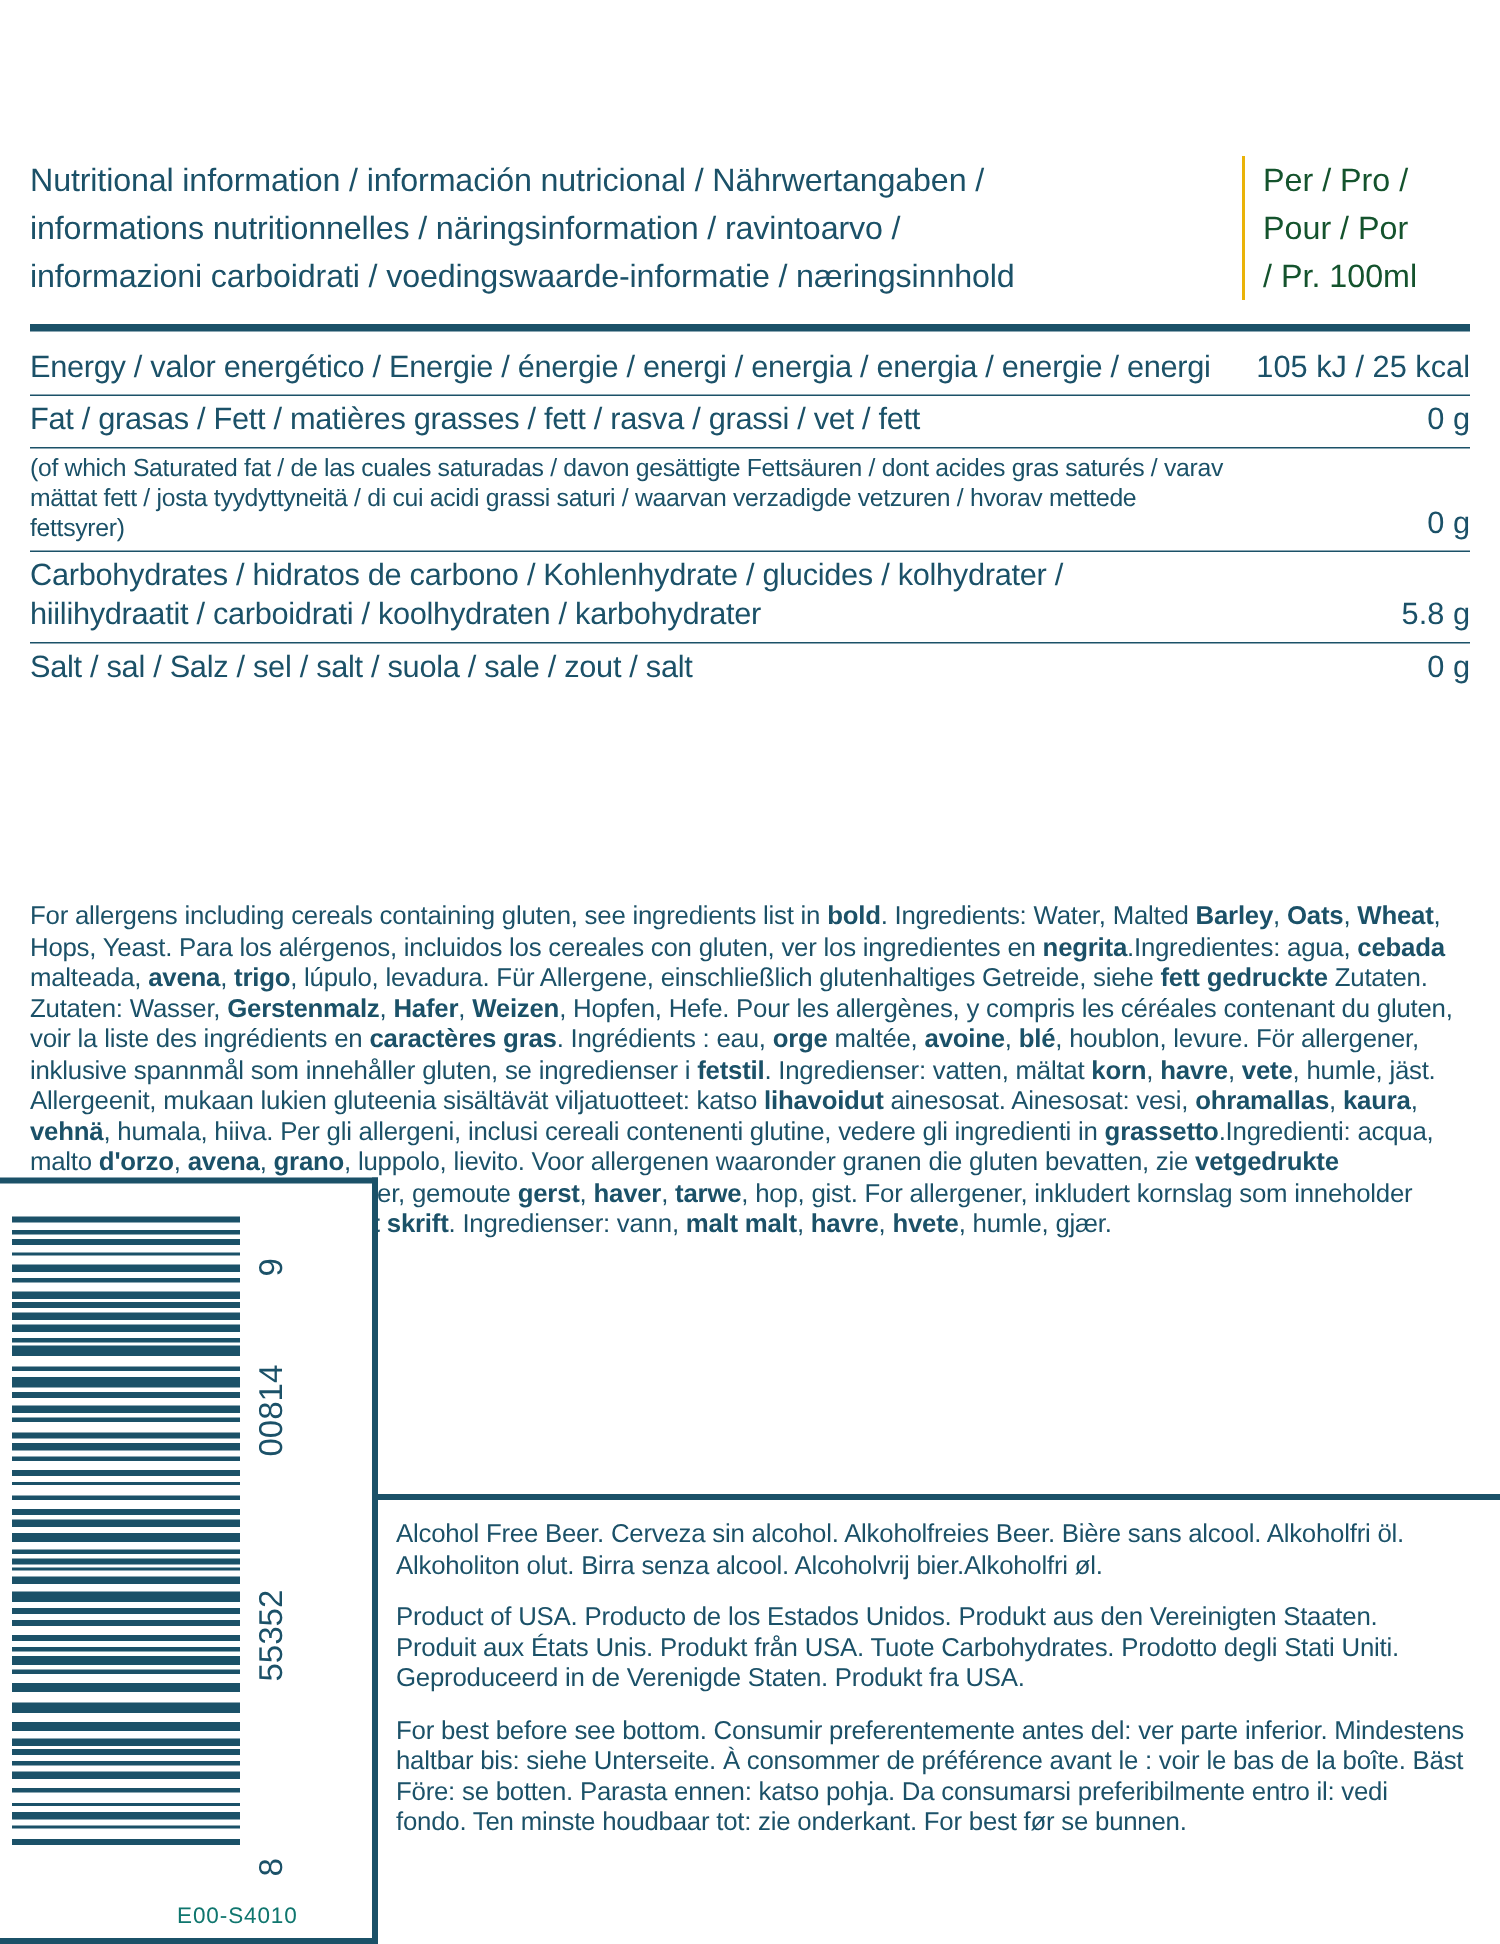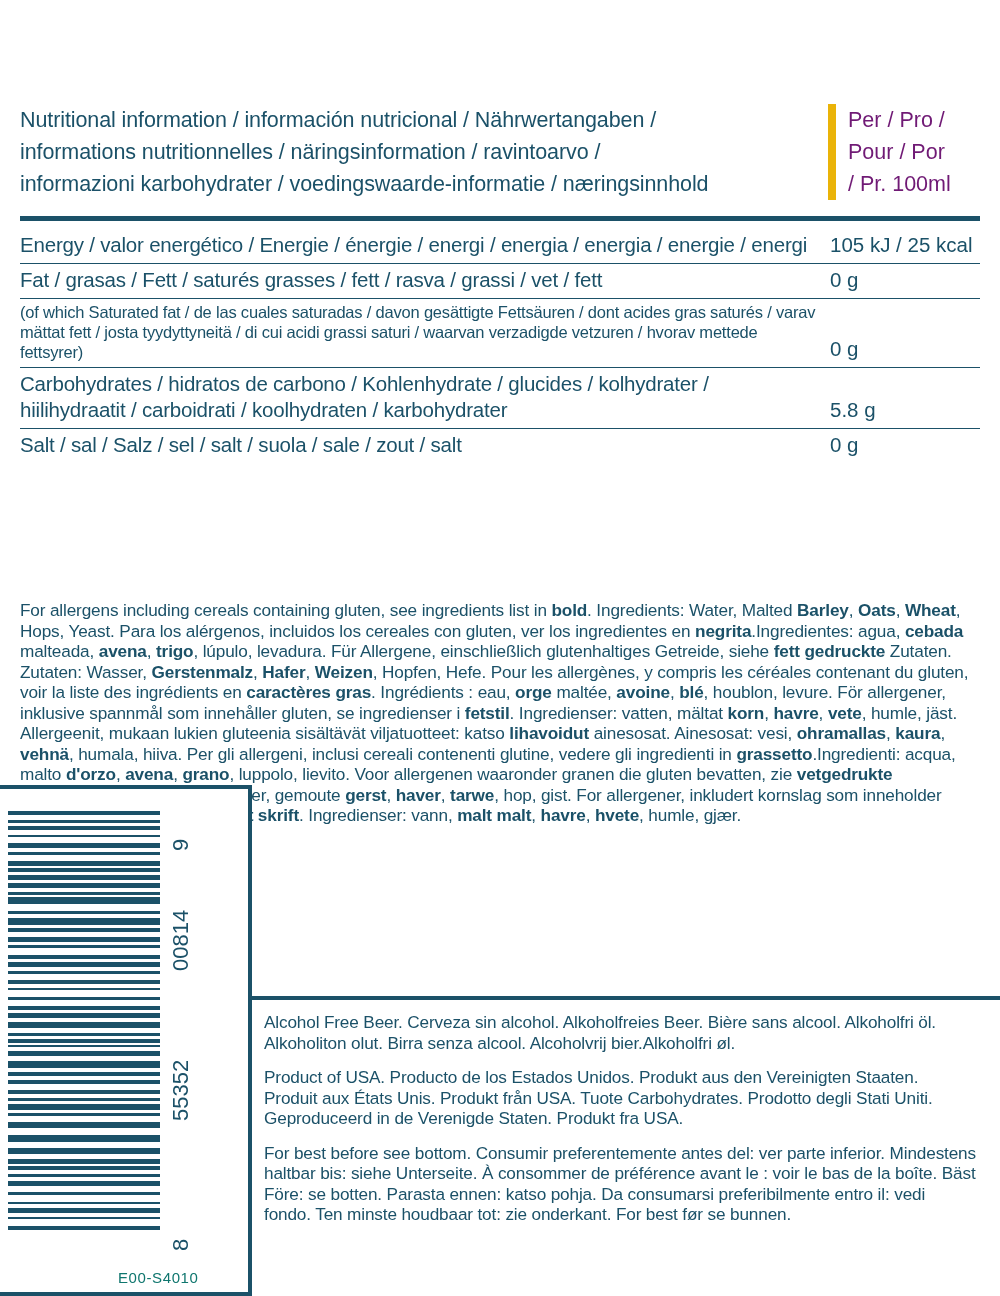--- a/index.html
+++ b/index.html
@@ -35,22 +35,22 @@
     color: #1b5168;
     letter-spacing: -0.1px;
     flex: 1 1 auto;
     padding-right: 8px;
   }
   .nutri-header-per {
     width: 152px;
     text-align: left;
     font-size: 21.5px;
     line-height: 32px;
-    color: #701a75;
-    border-left: 8px solid #eab308;
+    color: #14532d;
+    border-left: 2px solid #eab308;
     padding-left: 12px;
     box-sizing: border-box;
   }
   .nutri-header-per div { white-space: nowrap; }
 
   .rule-thick {
     position: absolute;
     left: 20px;
     width: 960px;
     height: 5px;
@@ -77,21 +77,21 @@
     line-height: 26px;
     letter-spacing: -0.2px;
   }
   td.label.small {
     font-size: 16.5px;
     line-height: 20px;
   }
   td.value {
     font-size: 20.5px;
     line-height: 26px;
-    text-align: left;
+    text-align: right;
     white-space: nowrap;
     padding-left: 14px;
     width: 150px;
   }
 
   
   .allergen {
     position: absolute;
     left: 20px;
     top: 600px;
@@ -176,39 +176,39 @@
 </style>
 </head>
 <body>
 
 <div class="page">
 
   <div class="nutri-header">
     <div class="nutri-header-title">
       <div>Nutritional information / información nutricional / Nährwertangaben /</div>
       <div>informations nutritionnelles / näringsinformation / ravintoarvo /</div>
-      <div>informazioni karbohydrater / voedingswaarde-informatie / næringsinnhold</div>
+      <div>informazioni carboidrati / voedingswaarde-informatie / næringsinnhold</div>
     </div>
     <div class="nutri-header-per">
       <div>Per / Pro /</div>
       <div>Pour / Por</div>
       <div>/ Pr. 100ml</div>
     </div>
   </div>
 
   <div class="rule-thick" style="top:216px;"></div>
 
   <table class="nutri-table">
     <tbody id="nutri-body">
         <tr>
           <td class="label">Energy / valor energético / Energie / énergie / energi / energia / energia / energie / energi</td>
           <td class="value">105 kJ / 25 kcal</td>
         </tr>
         <tr>
-          <td class="label">Fat / grasas / Fett / saturés grasses / fett / rasva / grassi / vet / fett</td>
+          <td class="label">Fat / grasas / Fett / matières grasses / fett / rasva / grassi / vet / fett</td>
           <td class="value">0 g</td>
         </tr>
         <tr>
           <td class="label small">(of which Saturated fat / de las cuales saturadas / davon gesättigte Fettsäuren / dont acides gras saturés / varav mättat fett / josta tyydyttyneitä / di cui acidi grassi saturi / waarvan verzadigde vetzuren / hvorav mettede fettsyrer)</td>
           <td class="value">0 g</td>
         </tr>
         <tr>
           <td class="label">Carbohydrates / hidratos de carbono / Kohlenhydrate / glucides / kolhydrater / hiilihydraatit / carboidrati / koolhydraten / karbohydrater</td>
           <td class="value">5.8 g</td>
         </tr>

